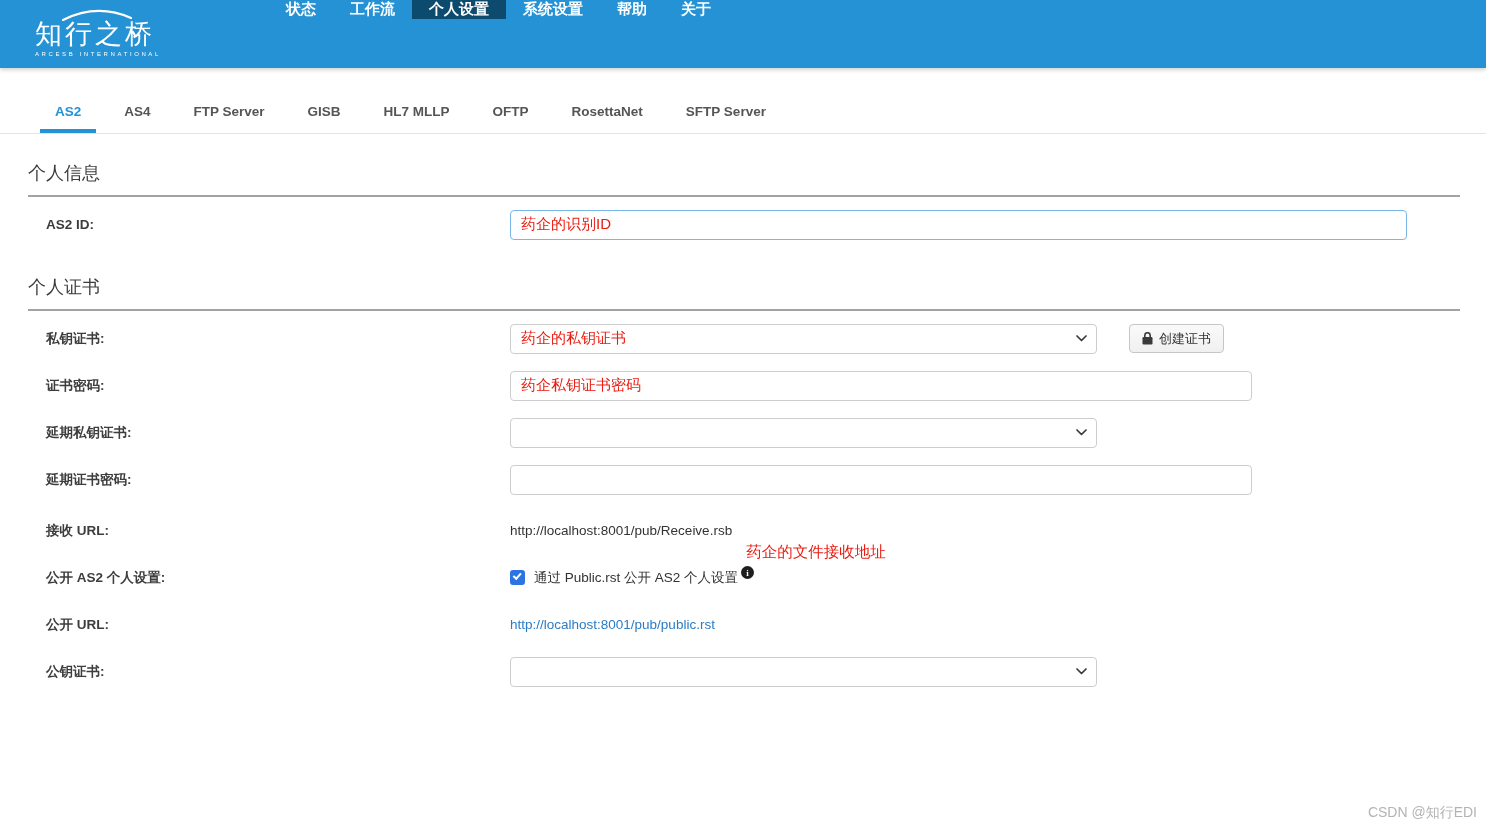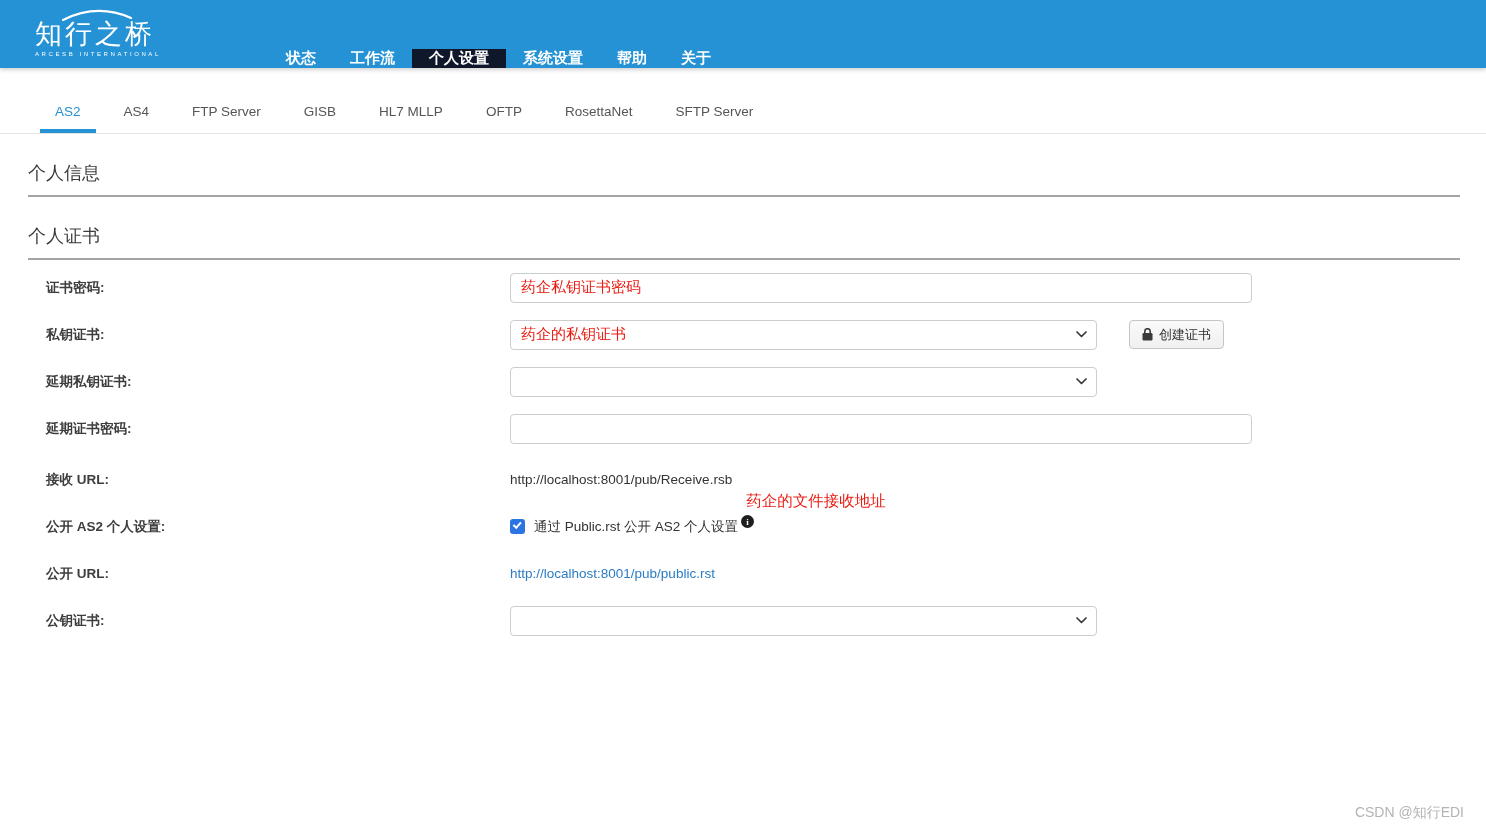--- a/index.html
+++ b/index.html
@@ -11,34 +11,34 @@
   
   .topbar {
     height:68px; background:#2492d4;
     display:flex; align-items:stretch;
     box-shadow:0 2px 4px rgba(0,0,0,.18);
   }
   .logo { margin-left:35px; align-self:center; color:#fff; position:relative; padding-top:10px; }
   .logo-arc { position:absolute; top:-2px; left:26px; }
   .logo-title { font-size:27px; letter-spacing:3px; line-height:1; font-weight:400; }
   .logo-sub { font-size:6px; letter-spacing:2.6px; margin-top:3px; white-space:nowrap; }
-  .mainnav { display:flex; align-items:flex-end; margin-left:108px; }
+  .mainnav { display:flex; align-items:flex-start; margin-left:108px; }
   .nav-item {
     display:flex; align-items:center; padding:0 17px;
     color:#fff; font-size:15px; font-weight:bold; cursor:pointer; text-decoration:none;
   }
-  .nav-item.active { background:#0f172a; }
+  .nav-item.active { background:#0c4a6e; }
   
   .tabbar {
     display:flex; margin-top:24px; padding-left:40px;
     border-bottom:1px solid #e4e4e4;
   }
   .tab {
     padding:12px 15px 10px; margin-right:13px; font-size:13.5px; color:#555;
-    border-bottom:4px solid transparent; cursor:pointer; text-decoration:none;
+    border-bottom:4px solid transparent; cursor:pointer; text-decoration:none;font-weight:bold;
   }
   .tab.active { color:#2492d4; border-bottom-color:#2492d4; }
   
   main { padding:0 26px 0 28px; }
   .section-title {
     font-size:18px; font-weight:400; color:#3c3c3c;
     margin-top:27px; padding-bottom:10px; border-bottom:2px solid #a3a3a3;
   }
   .section-body { padding-top:4px; }
   .row { display:flex; align-items:center; height:47px; padding-left:18px; }
@@ -77,21 +77,21 @@
     border-left:2px solid #fff; border-bottom:2px solid #fff; transform:rotate(-48deg);
   }
   .chk-label { font-size:13.5px; color:#333; margin-left:9px; }
   .info-icon {
     display:inline-flex; align-items:center; justify-content:center;
     width:13px; height:13px; border-radius:50%; background:#1e1e1e; color:#fff;
     font-size:9px; font-weight:bold; font-family:"Liberation Serif","DejaVu Serif",serif;
     position:relative; top:-5px; margin-left:3px;
   }
   .link { font-size:13.5px; color:#2a7cc5; text-decoration:none; cursor:pointer; }
-  .watermark { position:absolute; right:22px; bottom:8px; font-size:14px; color:#b3b3b3; }
+  .watermark { position:absolute; right:9px; bottom:8px; font-size:14px; color:#b3b3b3; }
 </style>
 </head>
 <body>
 
 <header class="topbar">
   <div class="logo">
     <svg class="logo-arc" width="72" height="12" viewBox="0 0 72 12">
       <path d="M2 11 Q36 -6 70 9" fill="none" stroke="#fff" stroke-width="2.2" stroke-linecap="round"></path>
     </svg>
     <div class="logo-title">知行之桥</div>
@@ -114,30 +114,31 @@
   <a class="tab">GISB</a>
   <a class="tab">HL7 MLLP</a>
   <a class="tab">OFTP</a>
   <a class="tab">RosettaNet</a>
   <a class="tab">SFTP Server</a>
 </div>
 
 <main>
 
   <h2 class="section-title">个人信息</h2>
+  <div class="section-body">
+    <div class="row">
+      <label>AS2 ID:</label>
+      <div class="ctrl">
+        <input class="input w-wide focus-blue red-text" value="药企的识别ID" style="">
+      </div>
+    </div>
+  </div>
 
   <h2 class="section-title">个人证书</h2>
   <div class="section-body">
-
-    <div class="row">
-      <label>证书密码:</label>
-      <div class="ctrl">
-        <input class="input w-mid red-text" value="药企私钥证书密码" style="">
-      </div>
-    </div>
 
     <div class="row">
       <label>私钥证书:</label>
       <div class="ctrl">
         <div class="selectbox">
           <span class="red-text">药企的私钥证书</span>
           <svg class="chev" width="11" height="7" viewBox="0 0 11 7">
             <path d="M1 1 L5.5 5.5 L10 1" fill="none" stroke="#3a3a3a" stroke-width="1.7" stroke-linecap="round" stroke-linejoin="round"></path>
           </svg>
         </div>
@@ -145,20 +146,27 @@
           <svg width="11" height="13" viewBox="0 0 11 13">
             <rect x="0.5" y="5" width="10" height="7.5" rx="1.2" fill="#3a3a3a"></rect>
             <path d="M2.8 5 V3.4 A2.7 2.7 0 0 1 8.2 3.4 V5" fill="none" stroke="#3a3a3a" stroke-width="1.6"></path>
           </svg>
           <span>创建证书</span>
         </button>
       </div>
     </div>
 
     <div class="row">
+      <label>证书密码:</label>
+      <div class="ctrl">
+        <input class="input w-mid red-text" value="药企私钥证书密码" style="">
+      </div>
+    </div>
+
+    <div class="row">
       <label>延期私钥证书:</label>
       <div class="ctrl">
         <div class="selectbox">
           <span></span>
           <svg class="chev" width="11" height="7" viewBox="0 0 11 7">
             <path d="M1 1 L5.5 5.5 L10 1" fill="none" stroke="#3a3a3a" stroke-width="1.7" stroke-linecap="round" stroke-linejoin="round"></path>
           </svg>
         </div>
       </div>
     </div>

